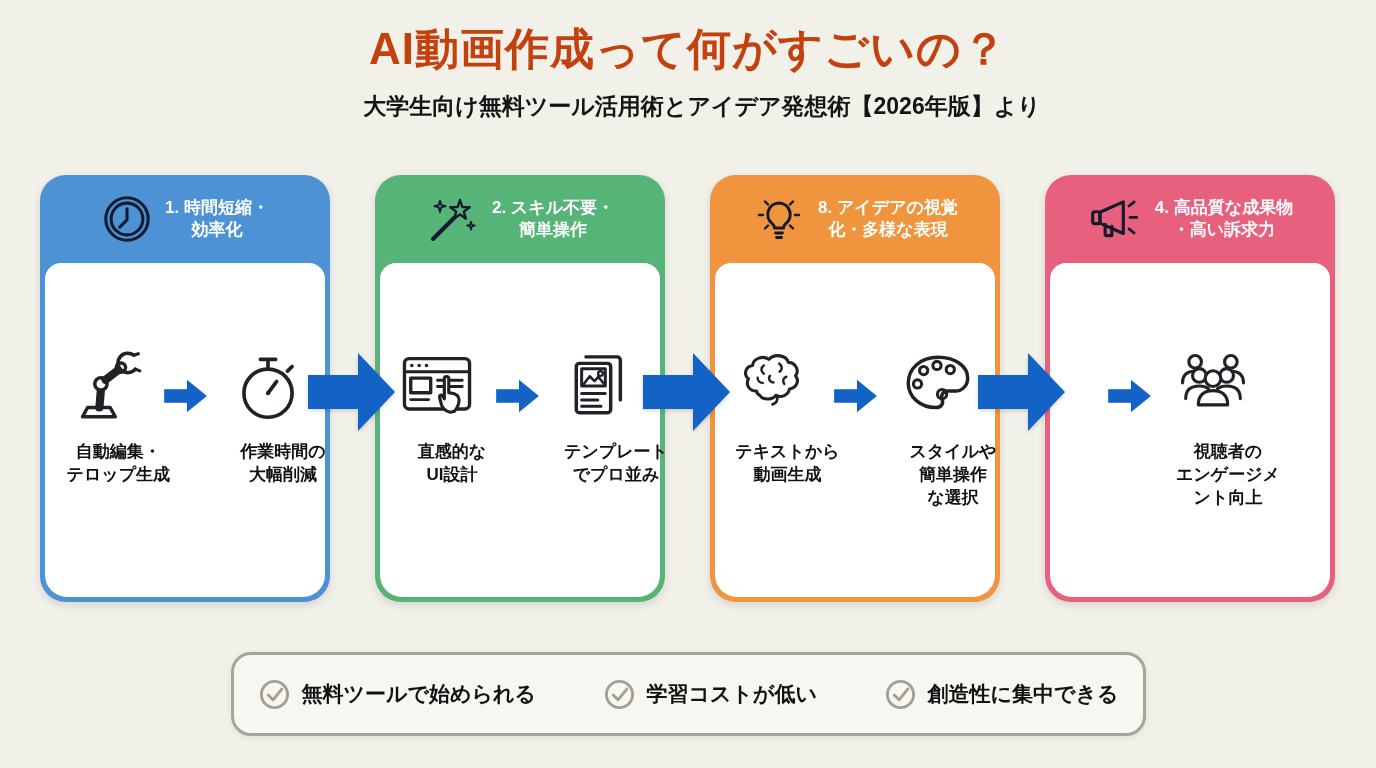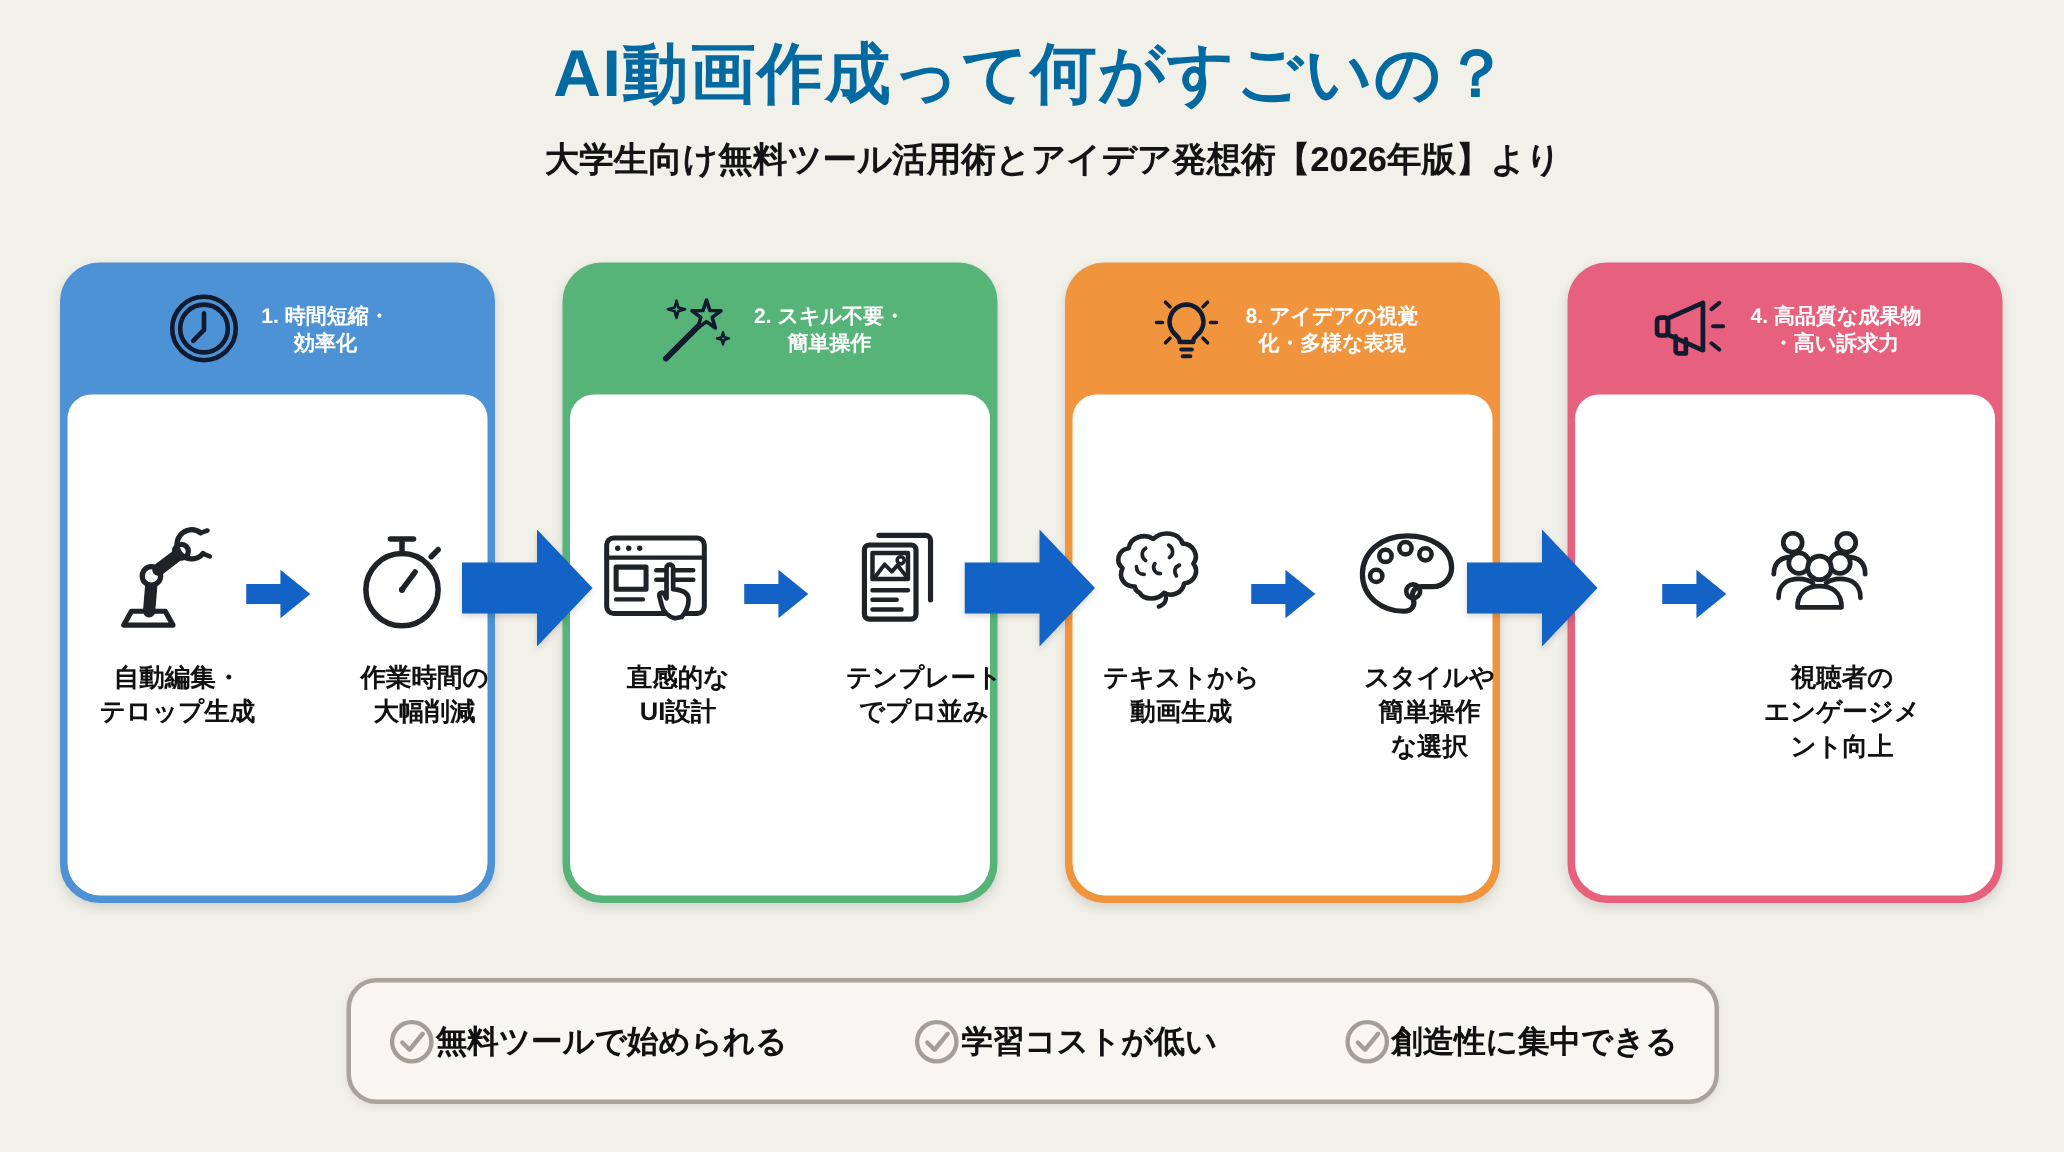--- a/index.html
+++ b/index.html
@@ -7,46 +7,46 @@
   body { font-family:"Liberation Sans","DejaVu Sans",sans-serif; color:#1a1a1a; }
 
   .page-title { text-align:center; margin-top:20px; font-size:44px; font-weight:800; letter-spacing:1px; }
   .page-subtitle { text-align:center; margin-top:12px; font-size:23px; font-weight:700; color:#141414;margin-left:28px; }
 
   .cards-row { position:relative; margin:53px 40px 0; display:flex; gap:45px; }
 
   .card { width:290px; height:427px; border-radius:26px; box-shadow:0 3px 8px rgba(0,0,0,.12); flex:0 0 auto; }
   .card-header { height:88px; display:flex; align-items:center; justify-content:center; gap:12px; padding:0 8px; color:#ffffff; }
   .header-icon { flex:0 0 auto; color:#111a2e; display:flex; }
-  .header-title { font-size:14px; font-weight:800; line-height:1.32; text-align:center; }
+  .header-title { font-size:17px; font-weight:800; line-height:1.32; text-align:center; }
   .header-title span { display:block; }
   .card-body { margin:0 5px 5px; height:334px; background:#ffffff; border-radius:16px 16px 22px 22px;
                display:flex; justify-content:center; align-items:flex-start; padding-top:78px; gap:2px; }
 
   .step { width:118px; display:flex; flex-direction:column; align-items:center; }
   .step-icon { height:92px; display:flex; align-items:center; justify-content:center; color:#1f2328; }
   .step-label { margin-top:8px; font-size:17px; font-weight:700; line-height:1.35; text-align:center; color:#111; }
   .step-label span { display:block; white-space:nowrap;margin-left:30px; }
 
   .mini-arrow { flex:0 0 auto; margin-top:36px; display:flex; }
 
   .big-arrow { position:absolute; top:171px; display:flex; filter:drop-shadow(0 2px 2px rgba(0,0,0,.15)); }
   .big-arrow.g1 { left:268px; } .big-arrow.g2 { left:603px; } .big-arrow.g3 { left:938px; }
 
   .footer-bar { width:915px; height:84px; margin:50px auto 0; border:3px solid #a8a49b; border-radius:20px;
                 background:#f7f6f0; display:flex; align-items:center; justify-content:space-between;
                 padding:0 24px; box-shadow:0 2px 6px rgba(0,0,0,.07); }
-  .footer-item { display:flex; align-items:center; gap:0; }
+  .footer-item { display:flex; align-items:center; gap:11px; }
   .footer-label { font-size:21px; font-weight:700; color:#111; }
   .check-wrap { display:flex; }
 </style>
 </head>
 <body style="background-color: rgb(241, 240, 233);">
 
-<h1 class="page-title" style="color: #0369a1; text-align: center;">AI動画作成って何がすごいの？</h1>
+<h1 class="page-title" style="color: #c2410c; text-align: center;">AI動画作成って何がすごいの？</h1>
 <div class="page-subtitle">大学生向け無料ツール活用術とアイデア発想術【2026年版】より</div>
 
 <div class="cards-row">
 
   <div class="card" style="background-color: rgb(77, 146, 213);">
     <div class="card-header">
       <span class="header-icon">
         <svg viewBox="0 0 54 54" width="52" height="52" fill="none" stroke="currentColor" stroke-width="3.2" stroke-linecap="round">
           <circle cx="27" cy="27" r="22"></circle>
             <circle cx="27" cy="27" r="16.5"></circle>

